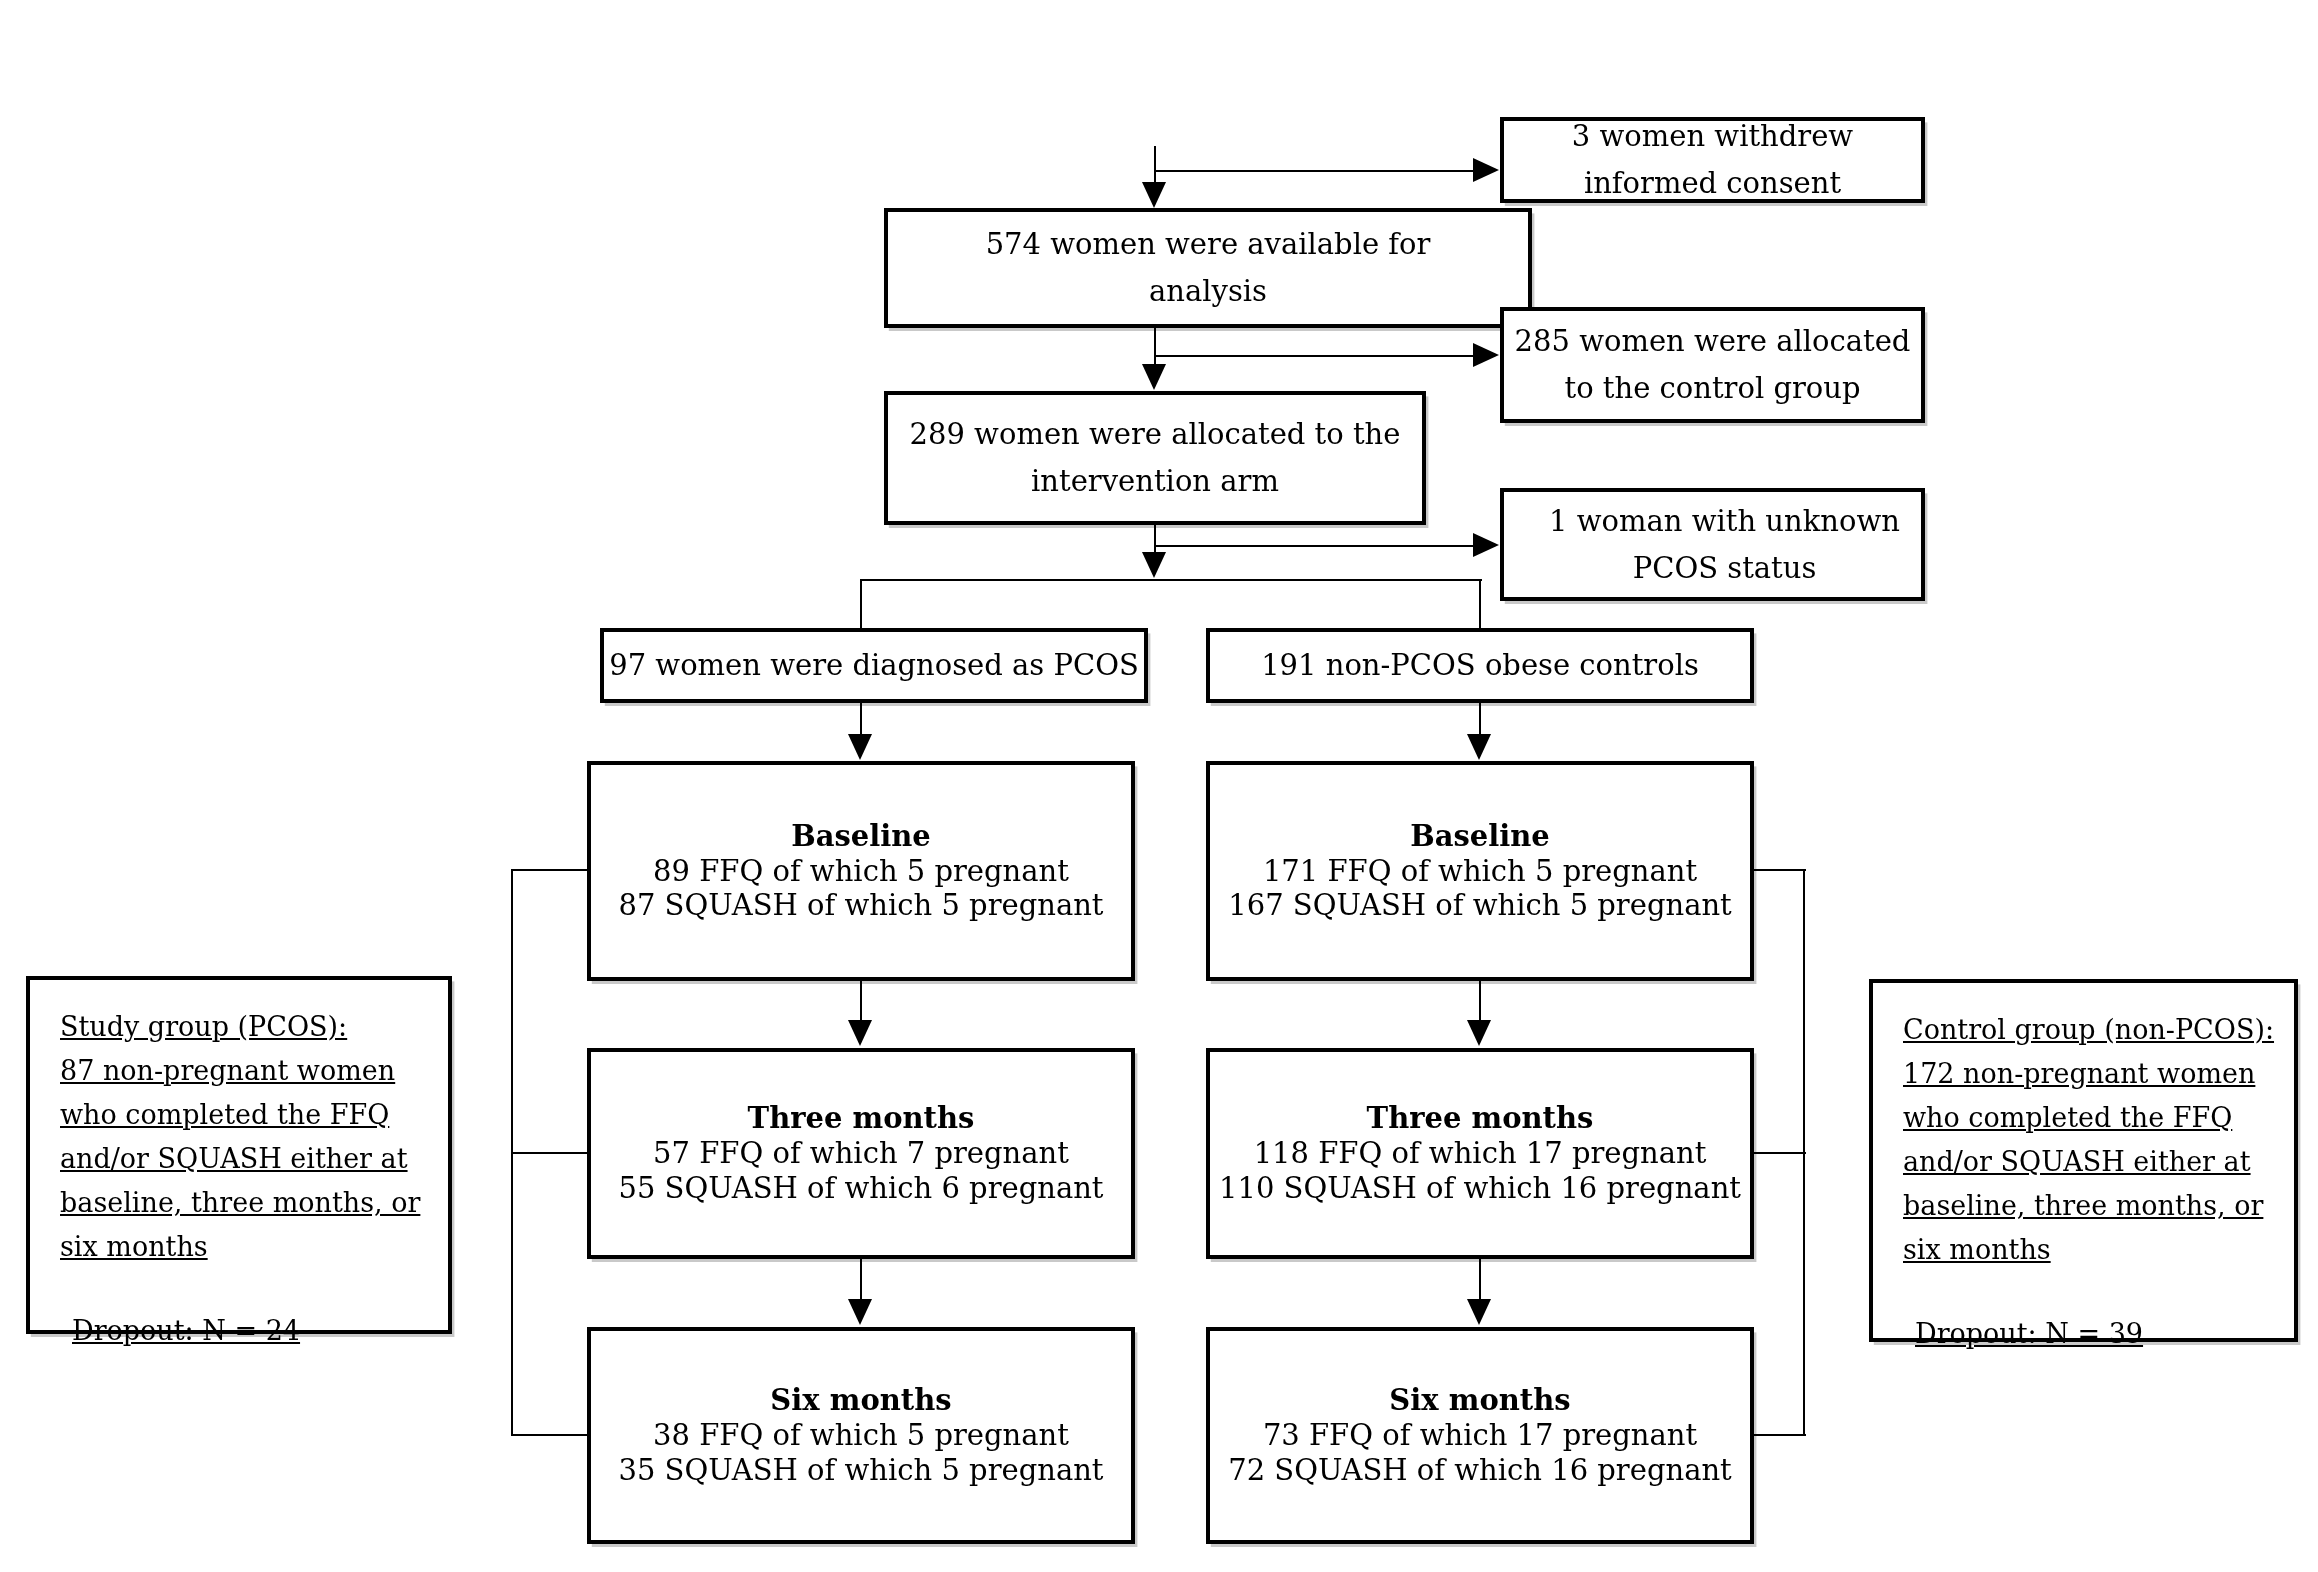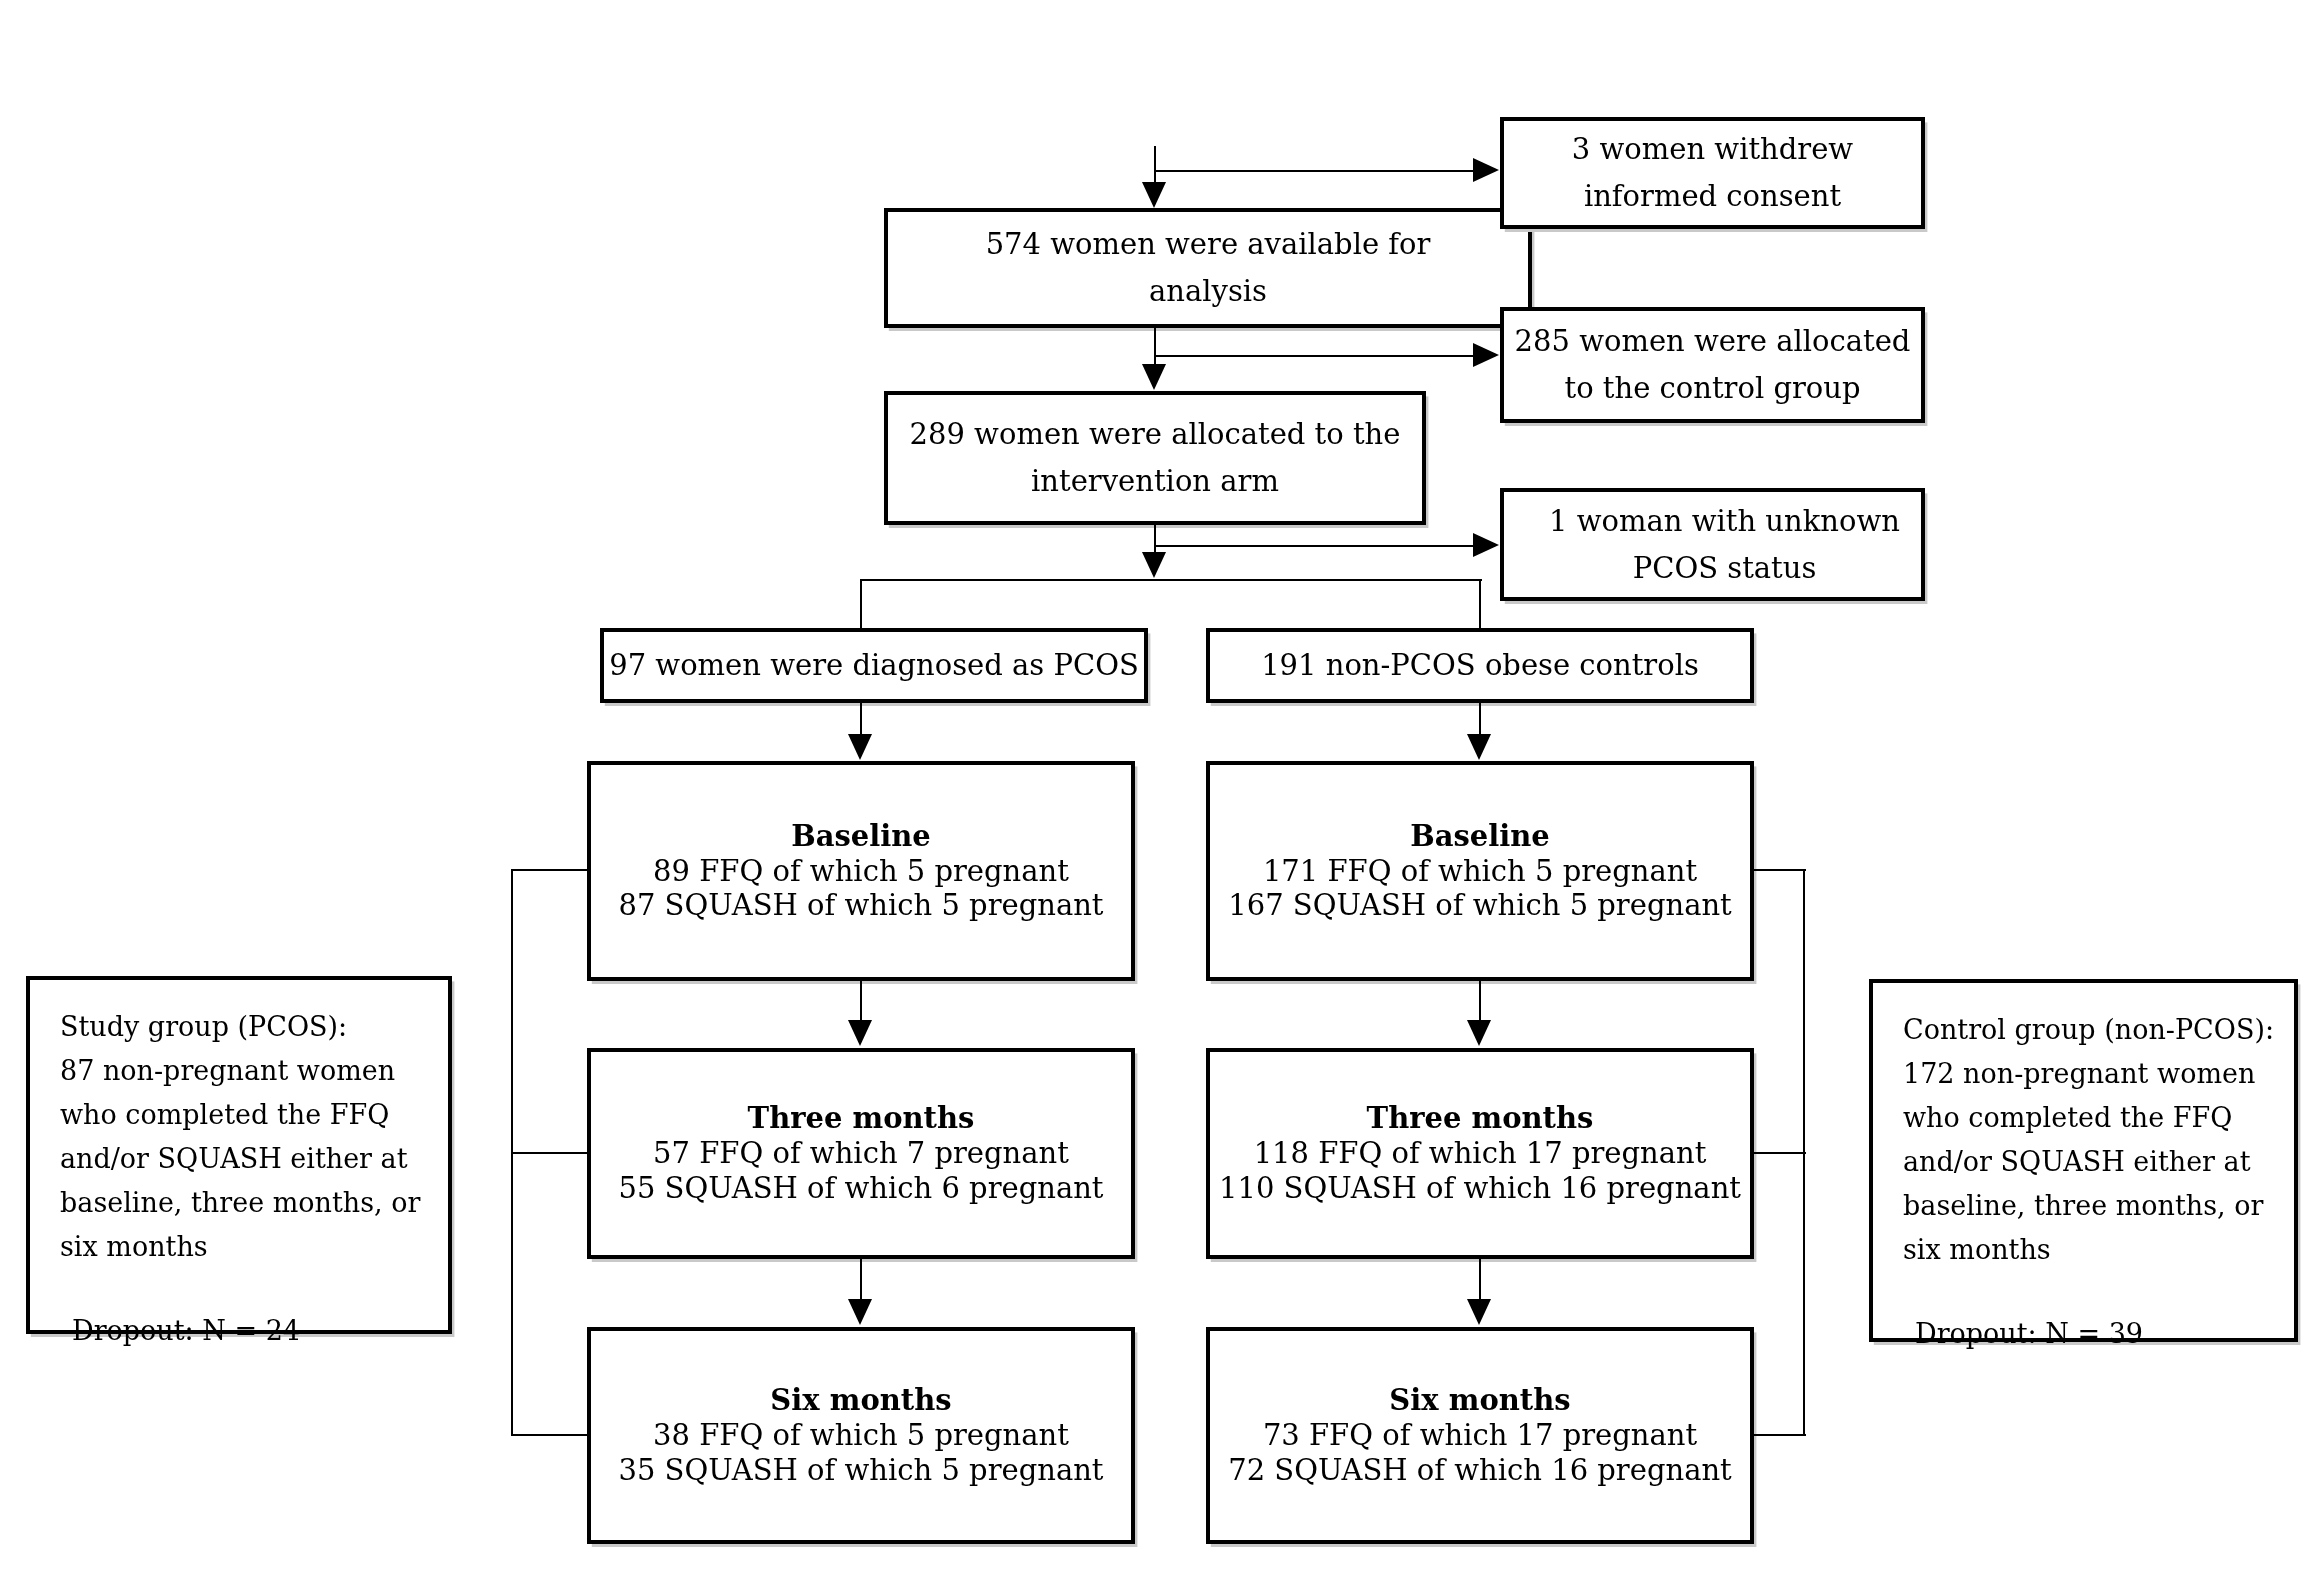--- a/index.html
+++ b/index.html
@@ -29,20 +29,21 @@
   .box .ln { white-space: nowrap; }
   .timeline { justify-content: center; padding: 8.4px 4.8px; line-height: 1.2; }
   .tl-title { font-weight: bold; }
   .sidebox {
     align-items: flex-start;
     justify-content: flex-start;
     text-align: left;
     font-size: 27px;
     line-height: 44px;
     padding: 25px 14.5px 0 30px;
+    text-decoration: underline;
   }
   .sidebox .dropout { margin-top: 40px; margin-left: 12px; }
   .hline, .vline { position: absolute; background: #000000; }
   .hline { height: 2.4px; }
   .vline { width: 2.4px; }
   .arrow-down {
     position: absolute; width: 0; height: 0;
     border-left: 12px solid transparent;
     border-right: 12px solid transparent;
     border-top: 26.5px solid #000000;
@@ -52,21 +53,21 @@
     border-top: 12px solid transparent;
     border-bottom: 12px solid transparent;
     border-left: 26.5px solid #000000;
   }
 
   
   #box-a { left: 884px; top: 23px;  width: 542px; height: 123px; }
   #box-b { left: 884px; top: 208px; width: 648px; height: 120px; text-align: center; }
   #box-c { left: 884px; top: 391px; width: 542px; height: 134px; }
   
-  #box-r1 { left: 1500px; top: 117px; width: 425px; height: 112px; }
+  #box-r1 { left: 1500px; top: 117px; width: 425px; height: 86px; }
   #box-r2 { left: 1500px; top: 307px; width: 425px; height: 116px; }
   #box-r3 { left: 1500px; top: 488px; width: 425px; height: 113px; padding-left: 24px; }
   
   #box-97  { left: 600px;  top: 628px; width: 548px; height: 75px; }
   #box-191 { left: 1206px; top: 628px; width: 548px; height: 75px; }
   
   #box-lb { left: 587px;  top: 761px; width: 548px; height: 220px; }
   #box-rb { left: 1206px; top: 761px; width: 548px; height: 220px; }
   #box-lt { left: 587px;  top: 1048px; width: 548px; height: 211px; }
   #box-rt { left: 1206px; top: 1048px; width: 548px; height: 211px; }

